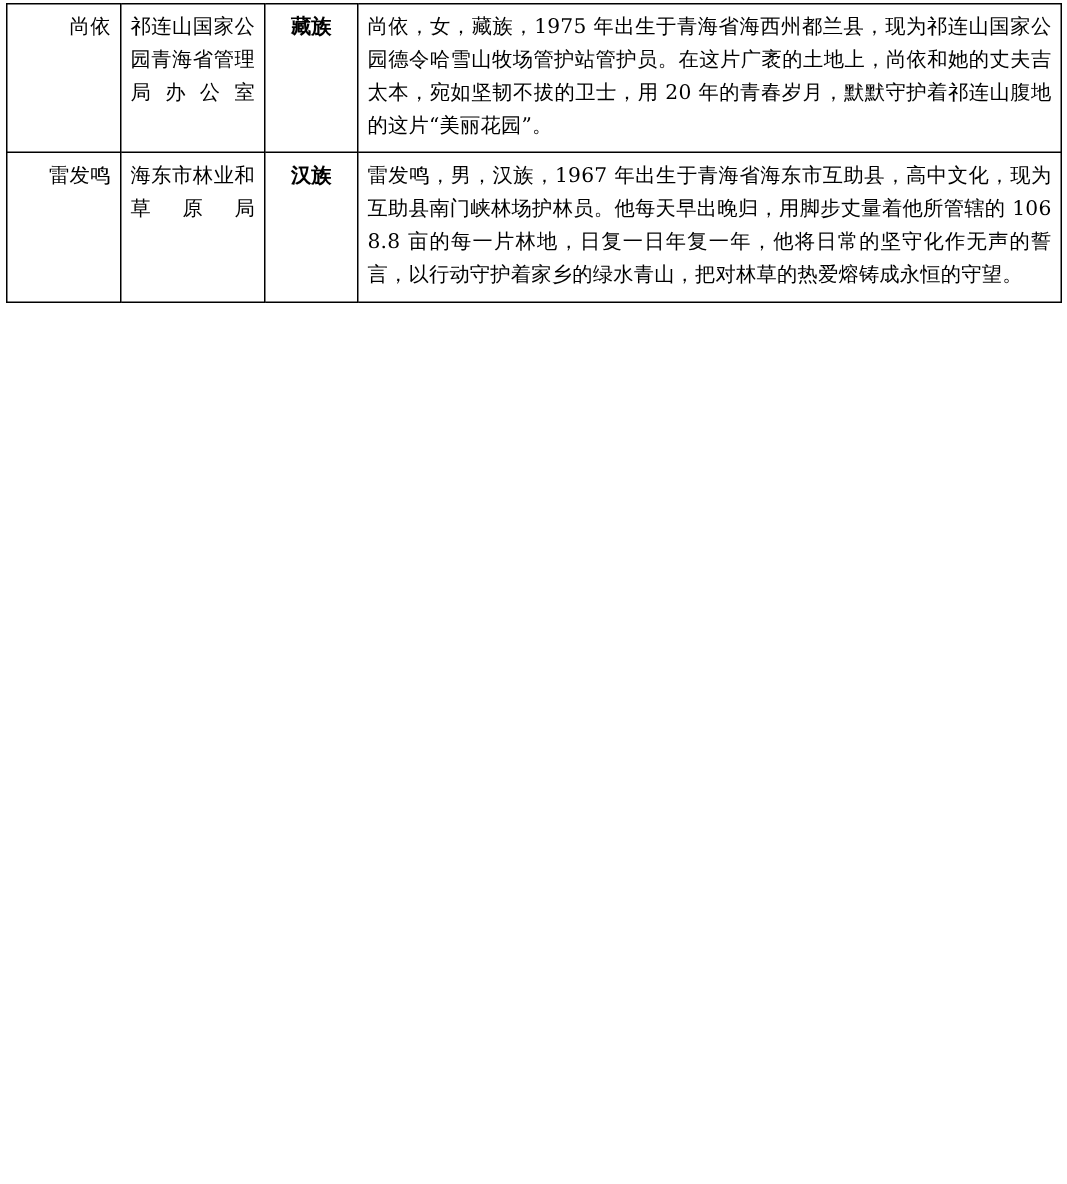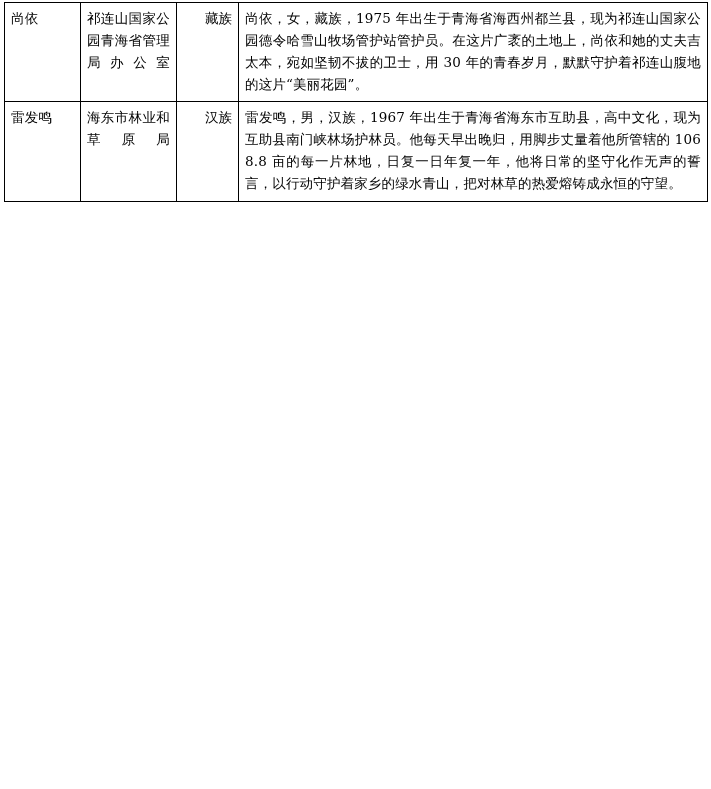--- a/index.html
+++ b/index.html
@@ -30,30 +30,31 @@
     font-size: 13.5px;
     line-height: 1.62;
     word-break: break-all;
   }
   col.c-name  { width: 76px; }
   col.c-org   { width: 96px; }
   col.c-eth   { width: 62px; }
   col.c-desc  { width: 469px; }
 
   td.name-cell {
-    text-align: left;
+    text-align: right;
     letter-spacing: 0.3px;
   }
   td.org-cell {
     text-align: justify;
     text-align-last: justify;
     letter-spacing: 0.2px;
   }
   td.eth-cell {
-    text-align: right;
+    text-align: center;
+    font-weight: bold;
   }
   td.desc-cell {
     text-align: justify;
     text-justify: inter-ideograph;
     letter-spacing: 0.15px;
   }
 </style>
 </head>
 <body>
 
@@ -63,21 +64,21 @@
       <col class="c-name">
       <col class="c-org">
       <col class="c-eth">
       <col class="c-desc">
     </colgroup>
     <tbody>
       <tr>
         <td class="name-cell">尚依</td>
         <td class="org-cell">祁连山国家公园青海省管理局办公室</td>
         <td class="eth-cell">藏族</td>
-        <td class="desc-cell">尚依，女，藏族，1975 年出生于青海省海西州都兰县，现为祁连山国家公园德令哈雪山牧场管护站管护员。在这片广袤的土地上，尚依和她的丈夫吉太本，宛如坚韧不拔的卫士，用 30 年的青春岁月，默默守护着祁连山腹地的这片“美丽花园”。</td>
+        <td class="desc-cell">尚依，女，藏族，1975 年出生于青海省海西州都兰县，现为祁连山国家公园德令哈雪山牧场管护站管护员。在这片广袤的土地上，尚依和她的丈夫吉太本，宛如坚韧不拔的卫士，用 20 年的青春岁月，默默守护着祁连山腹地的这片“美丽花园”。</td>
       </tr>
       <tr>
         <td class="name-cell">雷发鸣</td>
         <td class="org-cell">海东市林业和草原局</td>
         <td class="eth-cell">汉族</td>
         <td class="desc-cell">雷发鸣，男，汉族，1967 年出生于青海省海东市互助县，高中文化，现为互助县南门峡林场护林员。他每天早出晚归，用脚步丈量着他所管辖的 1068.8 亩的每一片林地，日复一日年复一年，他将日常的坚守化作无声的誓言，以行动守护着家乡的绿水青山，把对林草的热爱熔铸成永恒的守望。</td>
       </tr>
     </tbody>
   </table>
 </div>

